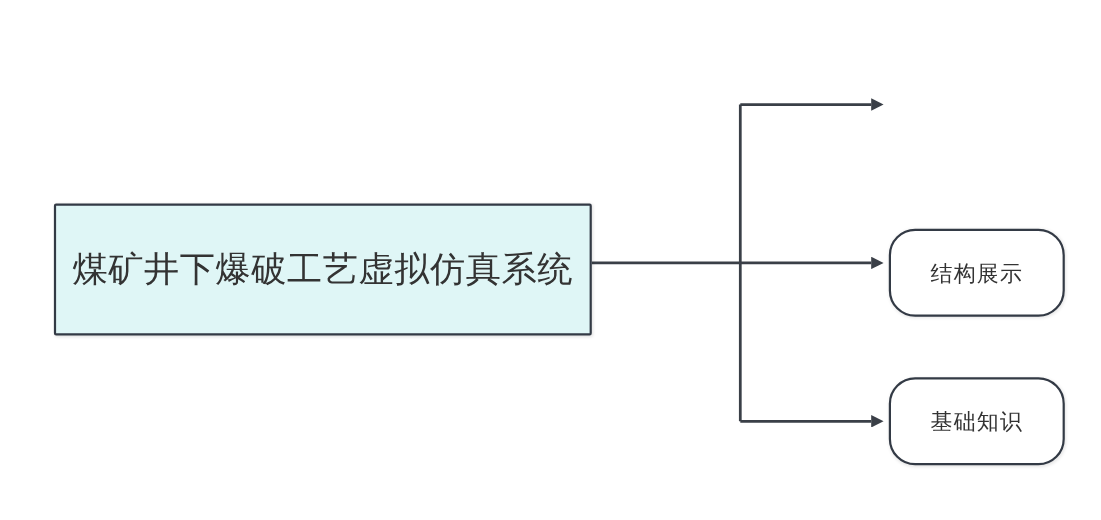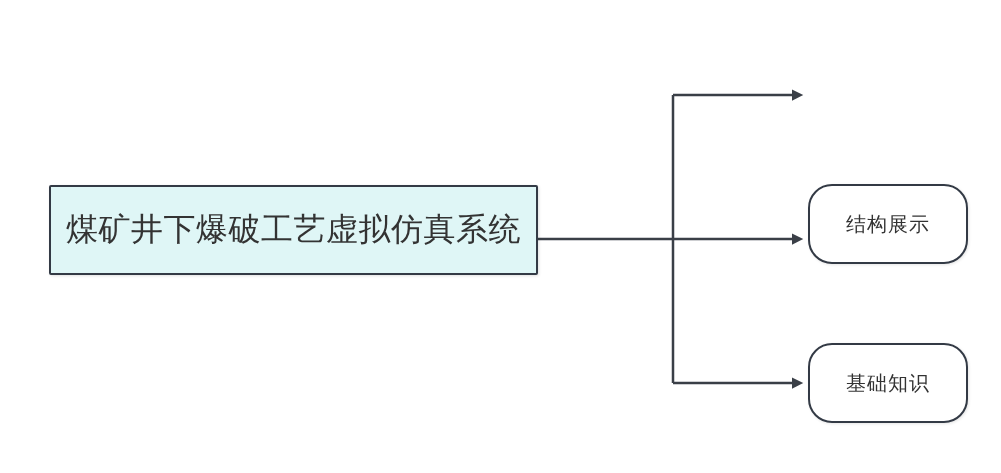--- a/index.html
+++ b/index.html
@@ -28,21 +28,21 @@
   }
   .arrowhead {
     fill: var(--line, #3a3f47);
     stroke: none;
   }
   .root-node {
     position: absolute;
     left: 49px;
     top: 185px;
     width: 489px;
-    height: 90px;
+    height: 120px;
     box-sizing: border-box;
     background: var(--root-fill, #dff6f6);
     border: 2.5px solid var(--border, #333a45);
     border-radius: 2px;
     display: flex;
     align-items: center;
     justify-content: center;
     box-shadow: 1px 1px 3px rgba(0,0,0,0.12);
   }
   .root-node .label {
@@ -65,21 +65,21 @@
     justify-content: center;
     box-shadow: 1px 1px 3px rgba(0,0,0,0.10);
   }
   .child-node .label {
     font-size: 20px;
     color: var(--text, #333333);
     white-space: nowrap;
     letter-spacing: 1px;
   }
   .child-0 { top: 55px; }
-  .child-1 { top: 184px; }
+  .child-1 { top: 208px; }
   .child-2 { top: 343px; }
 </style>
 </head>
 <body>
 
 <div class="canvas">
 
   <svg class="connectors" viewBox="0 0 1001 473" xmlns="http://www.w3.org/2000/svg">
     <defs>
       <marker id="arrow" viewBox="0 0 10 10" refX="0" refY="5" markerWidth="6" markerHeight="4.5" orient="auto">

